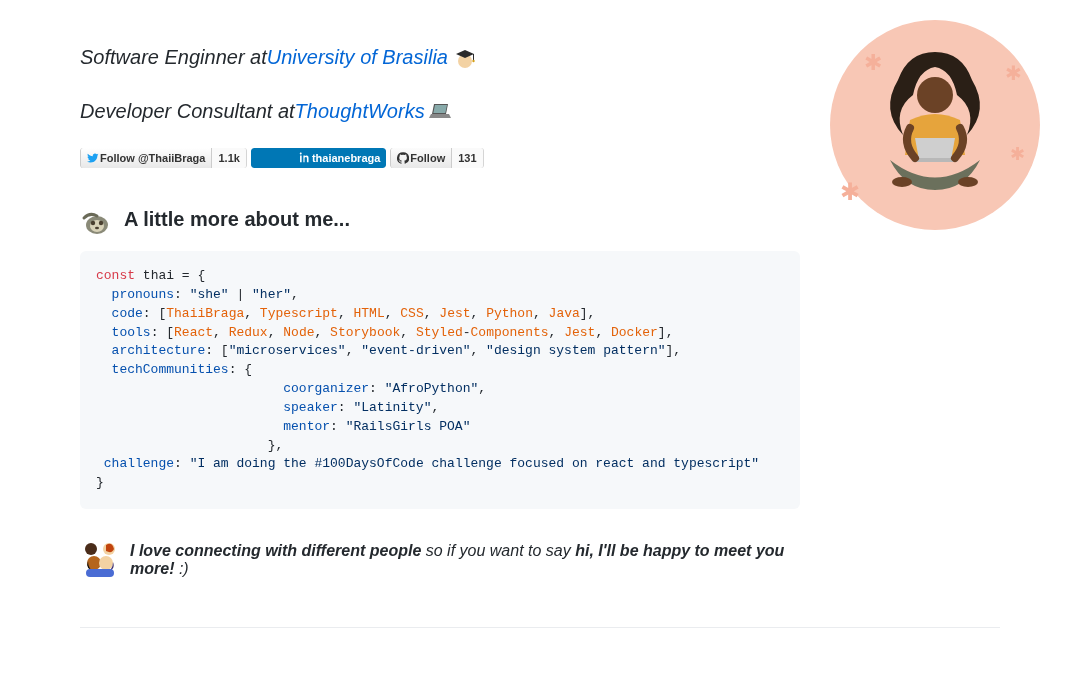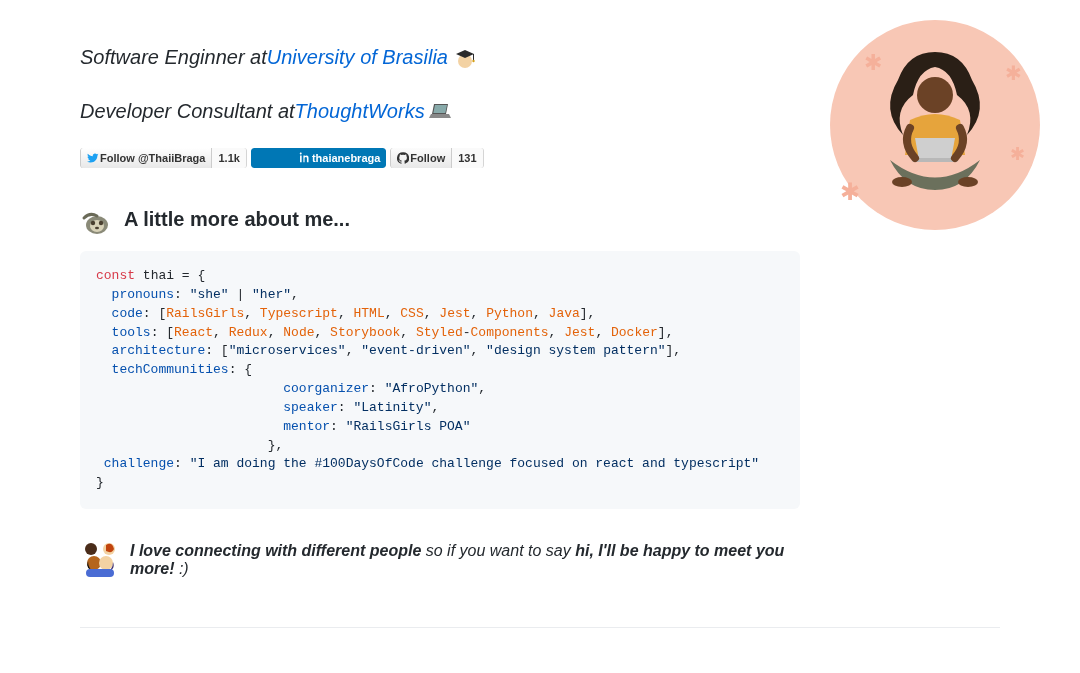--- a/index.html
+++ b/index.html
@@ -214,21 +214,21 @@
             <circle cx="21" cy="15" r="2.2" fill="#4a4030"></circle>
             <ellipse cx="17" cy="20" rx="2" ry="1.3" fill="#4a4030"></ellipse>
             <path d="M4 10 Q10 4 17 8" stroke="#6a6a58" stroke-width="3" fill="none" stroke-linecap="round"></path>
           </svg>
         </span>
         <span>A little more about me...</span>
       </h2>
 
       <pre class="codeblock"><span class="tk-kw">const</span> <span class="tk-pl">thai</span><span class="tk-pl"> = {</span>
   <span class="tk-id">pronouns</span>: <span class="tk-str">"she"</span><span class="tk-pl"> | </span><span class="tk-str">"her"</span>,
-  <span class="tk-id">code</span>: [<span class="tk-cls">RailsGirls</span>, <span class="tk-cls">Typescript</span>, <span class="tk-cls">HTML</span>, <span class="tk-cls">CSS</span>, <span class="tk-cls">Jest</span>, <span class="tk-cls">Python</span>, <span class="tk-cls">Java</span>],
+  <span class="tk-id">code</span>: [<span class="tk-cls">ThaiiBraga</span>, <span class="tk-cls">Typescript</span>, <span class="tk-cls">HTML</span>, <span class="tk-cls">CSS</span>, <span class="tk-cls">Jest</span>, <span class="tk-cls">Python</span>, <span class="tk-cls">Java</span>],
   <span class="tk-id">tools</span>: [<span class="tk-cls">React</span>, <span class="tk-cls">Redux</span>, <span class="tk-cls">Node</span>, <span class="tk-cls">Storybook</span>, <span class="tk-cls">Styled</span>-<span class="tk-cls">Components</span>, <span class="tk-cls">Jest</span>, <span class="tk-cls">Docker</span>],
   <span class="tk-id">architecture</span>: [<span class="tk-str">"microservices"</span>, <span class="tk-str">"event-driven"</span>, <span class="tk-str">"design system pattern"</span>],
   <span class="tk-id">techCommunities</span>: {
                         <span class="tk-id">coorganizer</span>: <span class="tk-str">"AfroPython"</span>,
                         <span class="tk-id">speaker</span>: <span class="tk-str">"Latinity"</span>,
                         <span class="tk-id">mentor</span>: <span class="tk-str">"RailsGirls POA"</span>
                       },
  <span class="tk-id">challenge</span>: <span class="tk-str">"I am doing the #100DaysOfCode challenge focused on react and typescript"</span>
 }</pre>
 

